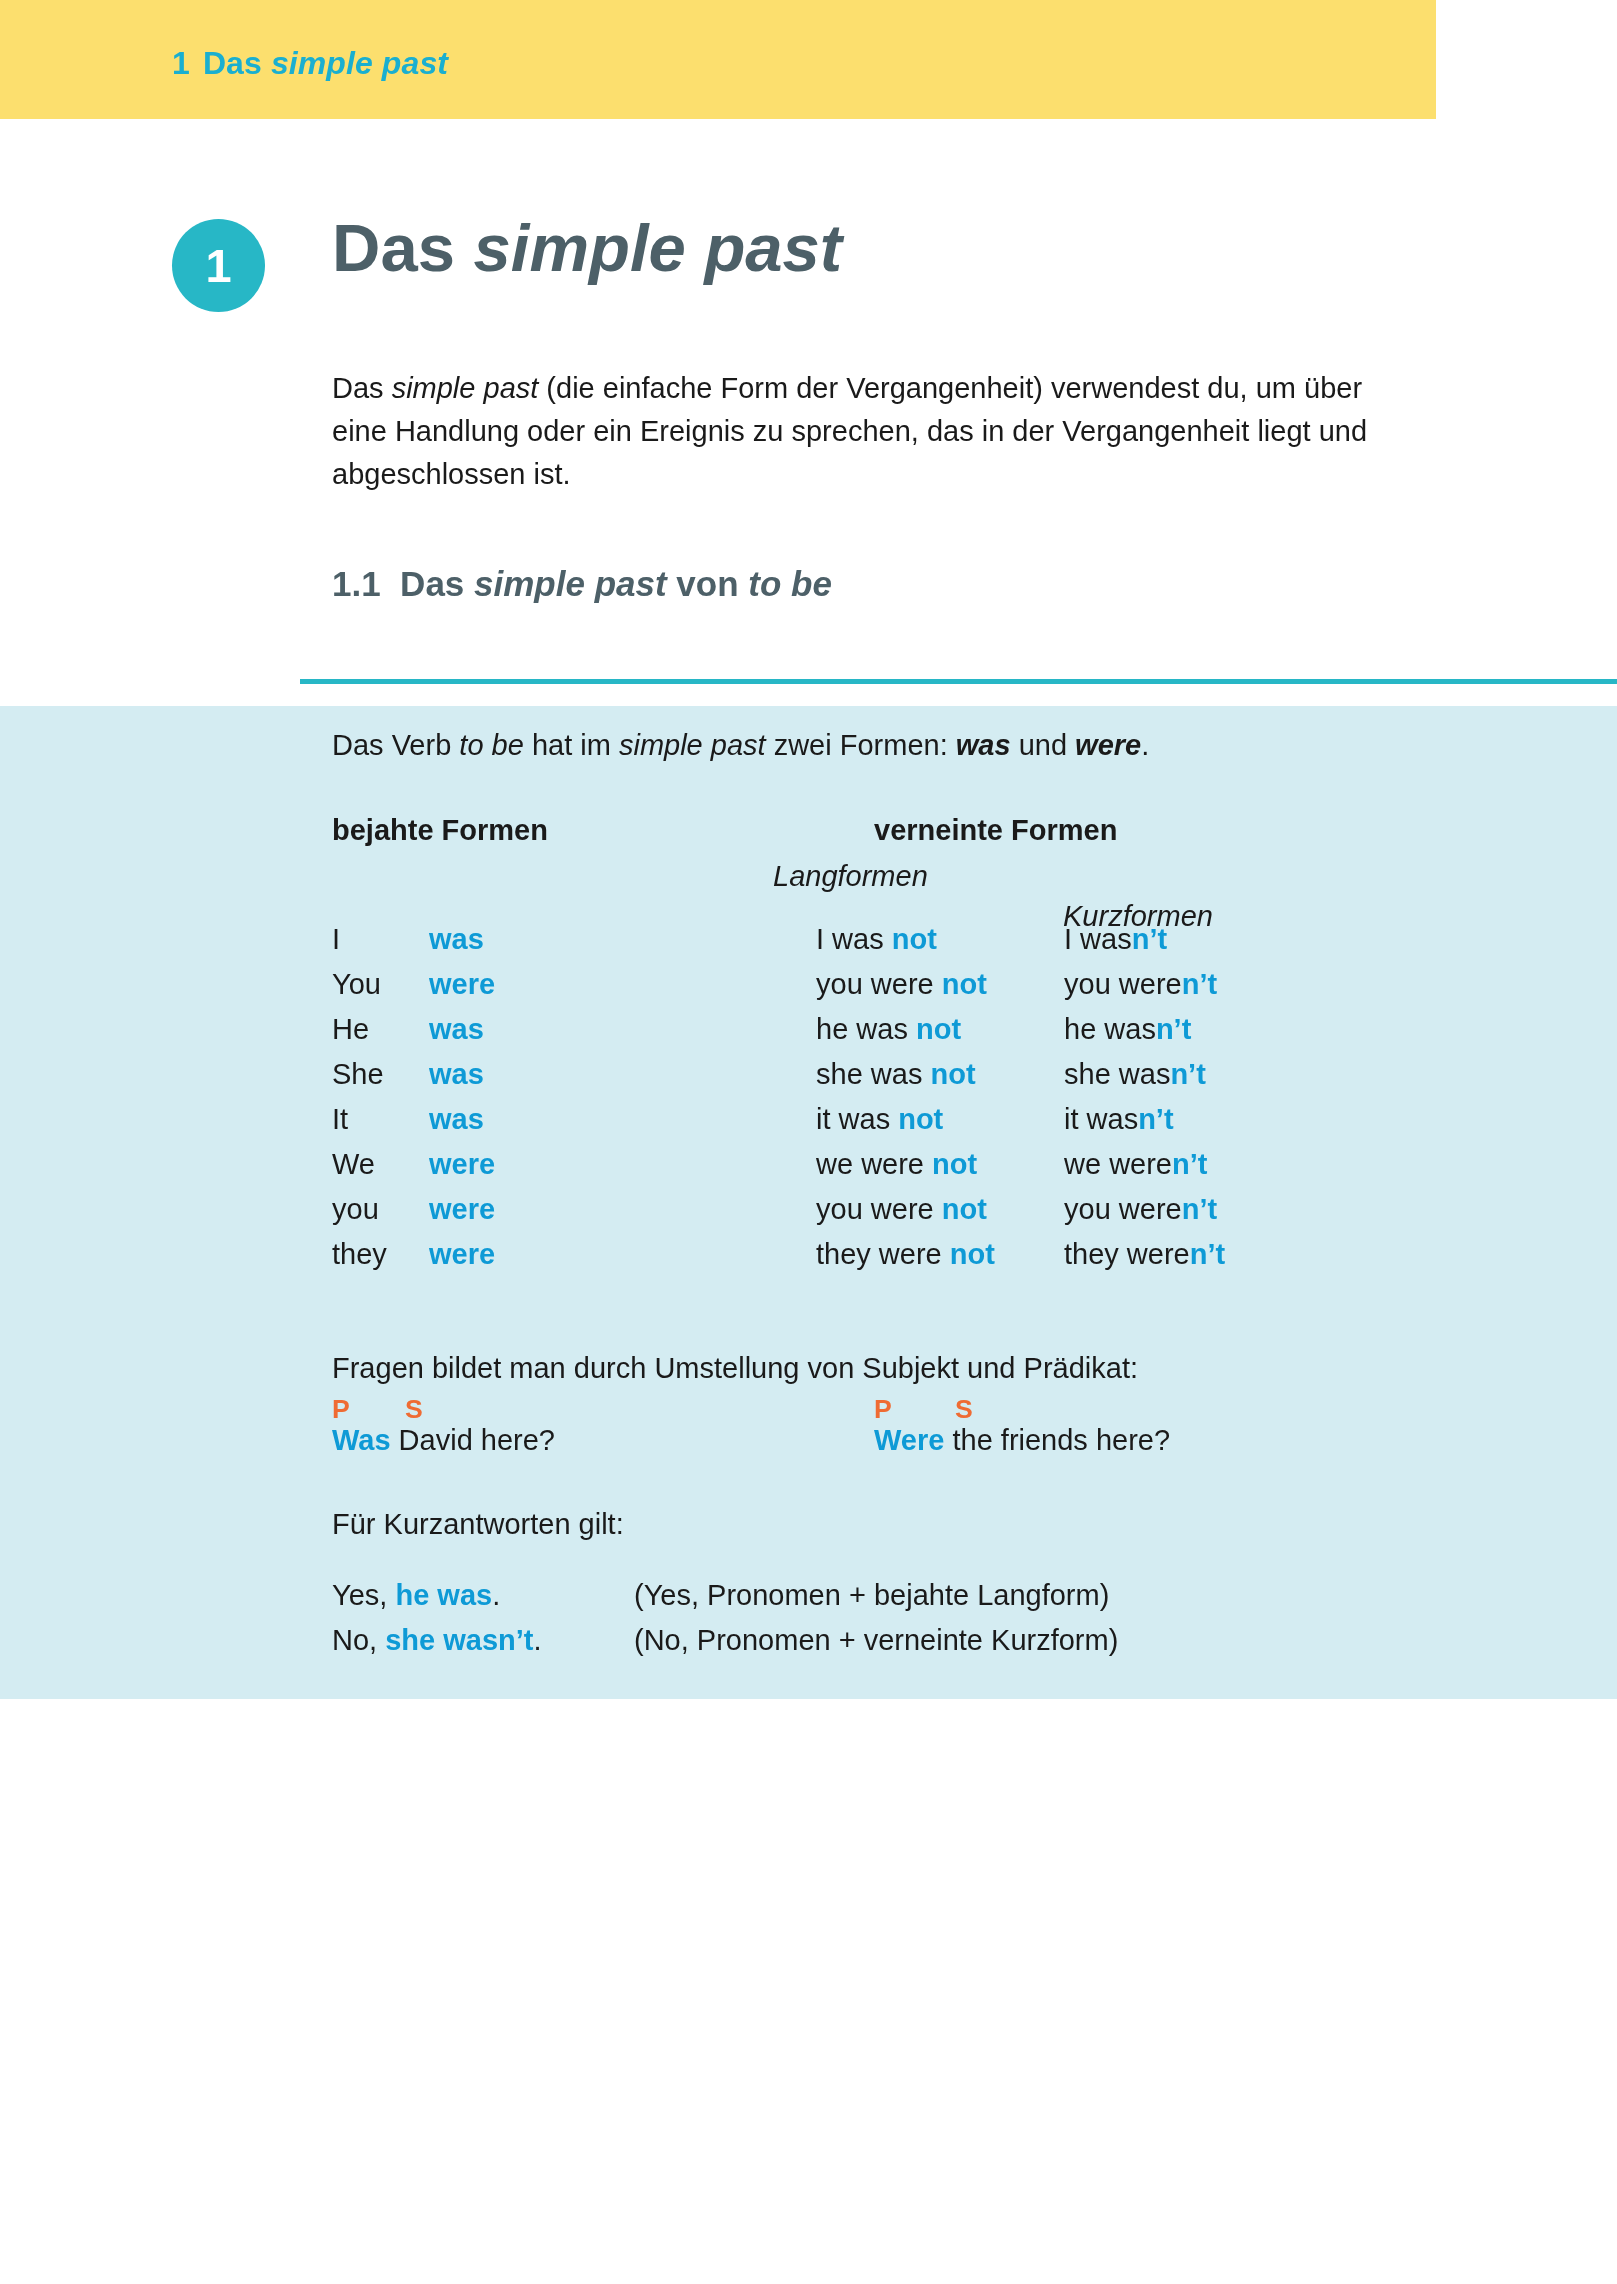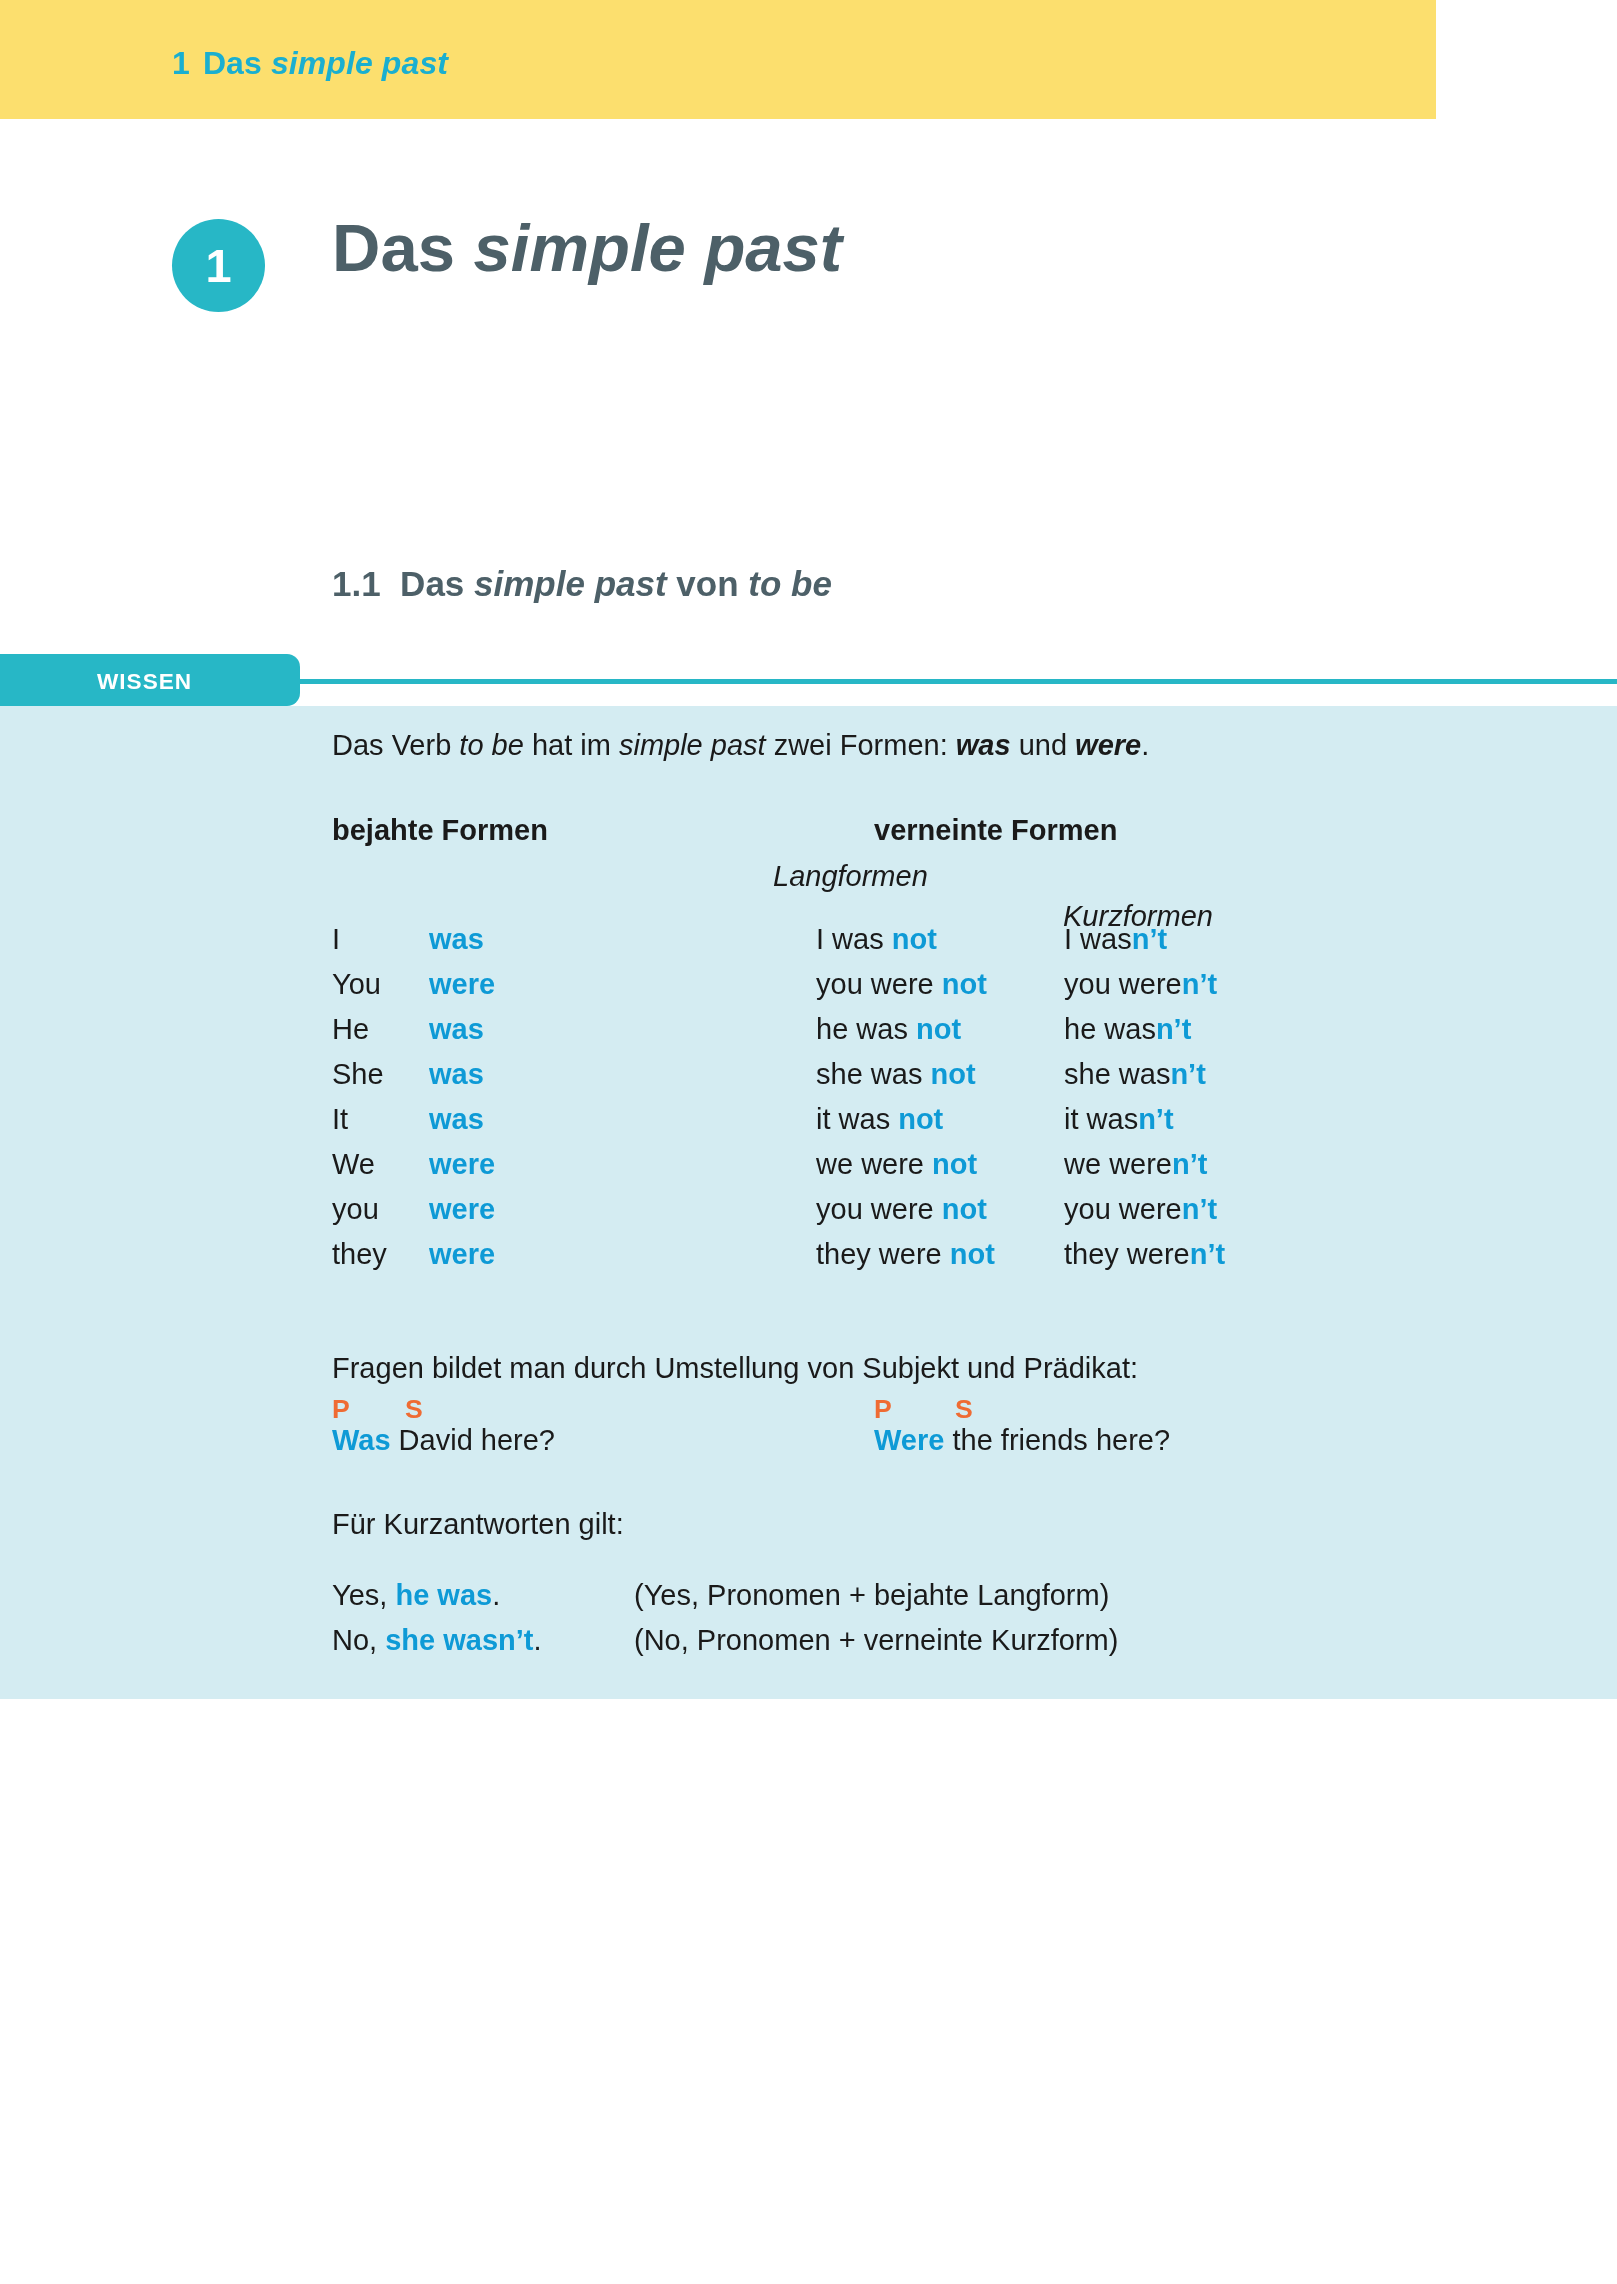--- a/index.html
+++ b/index.html
@@ -245,28 +245,28 @@
     <span class="num">1</span><span class="gap"></span><span>Das </span><i>simple past</i>
   </div>
 
   <div class="chapter-badge">
     <span>1</span>
   </div>
   <div class="chapter-title">
     <span>Das </span><i>simple past</i>
   </div>
 
+  <div class="intro">
+    <span>Das </span><i>simple past</i><span> (die einfache Form der Vergangenheit) verwendest du, um über eine Handlung oder ein Ereignis zu sprechen, das in der Vergangenheit liegt und abgeschlossen ist.</span>
+  </div>
 
   <div class="section-heading">
     <span>1.1</span>&nbsp;&nbsp;<span>Das </span><i>simple past</i><span> von </span><i>to be</i>
   </div>
 
-  <div class="wissen-tab">
-    <span class="wissen-tab-label">WISSEN</span>
-  </div>
   <div class="wissen-rule"></div>
   <div class="wissen-panel"></div>
 
   <div class="lead-line">
     <span>Das Verb </span><i>to be</i><span> hat im </span><i>simple past</i><span> zwei Formen: </span><b>was</b><span> und </span><b>were</b><span>.</span>
   </div>
 
   <div class="col-head affirm">bejahte Formen</div>
   <div class="col-head negate">verneinte Formen</div>
   <div class="sub-head long">Langformen</div>

